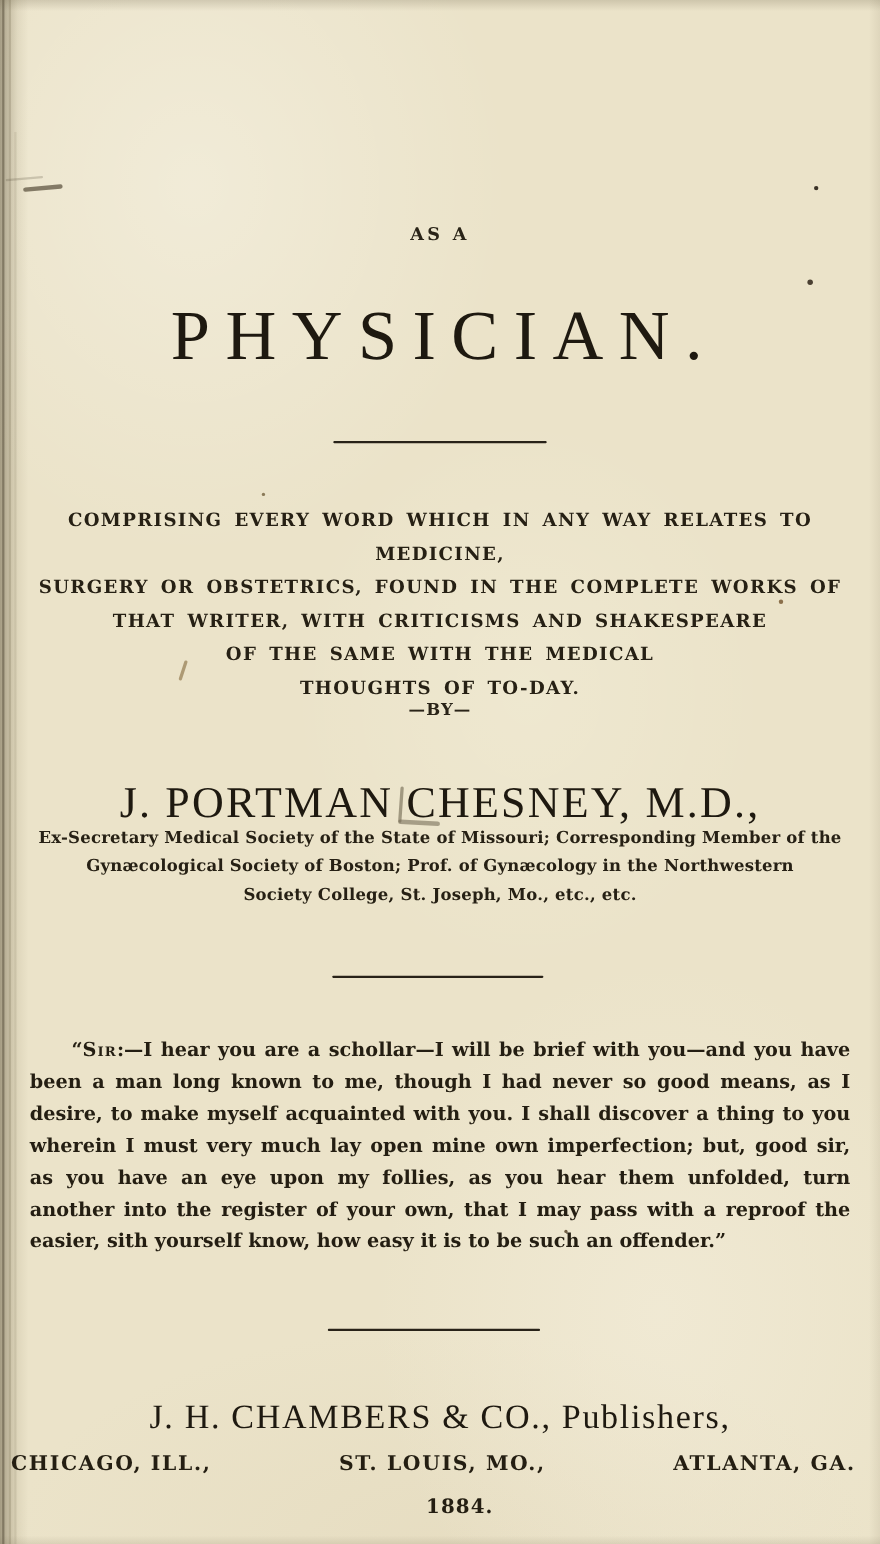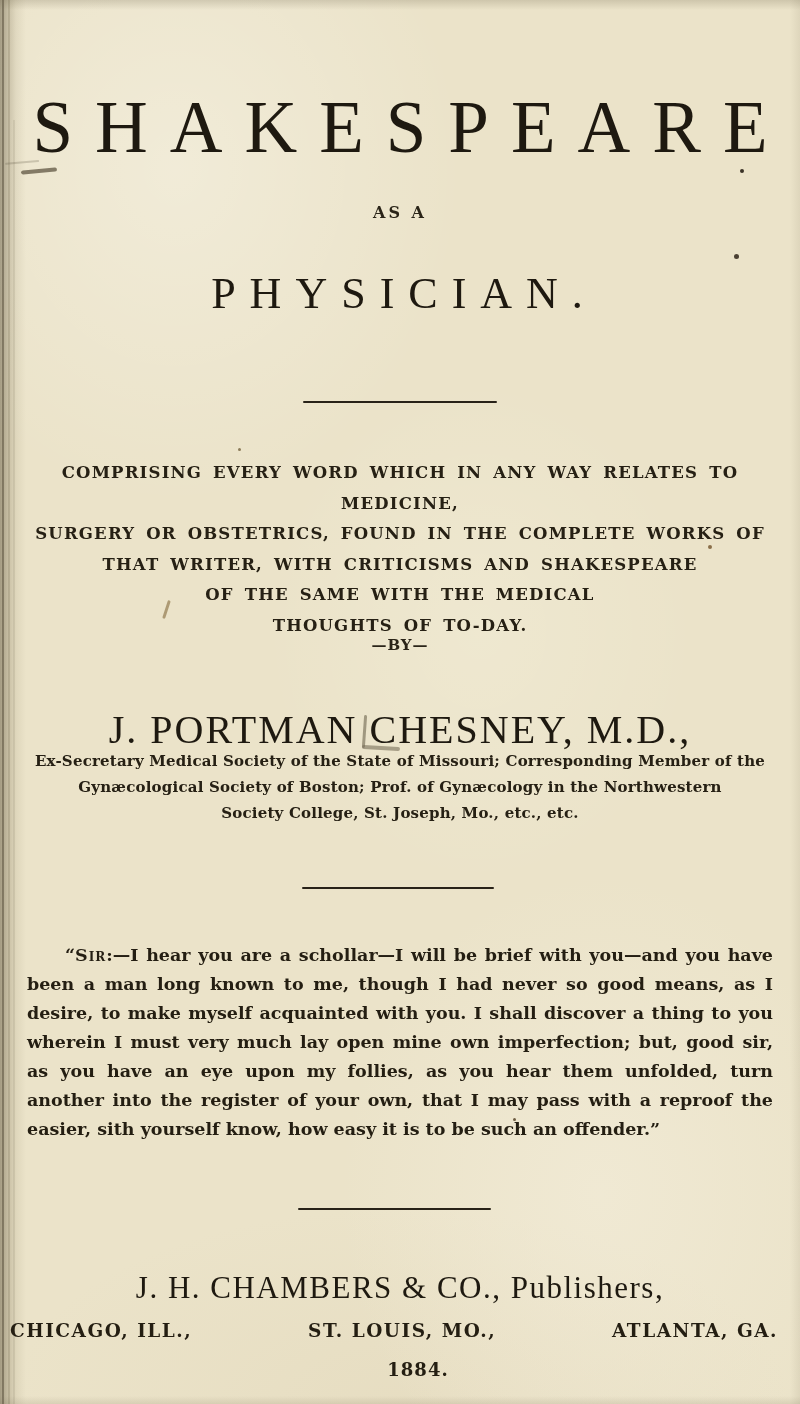--- a/index.html
+++ b/index.html
@@ -51,21 +51,21 @@
     font-size: 73px; letter-spacing: 22px; font-weight: 400;
     white-space: nowrap; color: #1e1910;
   }
   .as-a {
     top: 203px;
     font-family: "DejaVu Serif", serif;
     font-size: 16px; font-weight: 700; letter-spacing: 3px; color: #2a2418;
   }
   .second-title {
     top: 268px; padding-left: 8px;
-    font-size: 44px; letter-spacing: 14px; font-weight: 400;
+    font-size: 64px; letter-spacing: 14px; font-weight: 400;
     white-space: nowrap; color: #1e1910;
   }
   .rule {
     position: absolute; height: 2px; background: #28才221a; background: #282218;
     border-radius: 1px;
   }
   .rule-1 { top: 401px; left: 303px; width: 194px; }
   .rule-2 { top: 887px; left: 302px; width: 192px; }
   .rule-3 { top: 1208px; left: 298px; width: 193px; }
 
@@ -143,21 +143,20 @@
 <body>
 
 <div class="page">
 
   <div class="edge-left"></div>
   <div class="edge-left-line"></div>
   <div class="edge-top"></div>
   <div class="edge-right"></div>
   <div class="edge-bottom"></div>
 
-  <div class="abs center main-title">SHAKESPEARE</div>
 
   <div class="abs center as-a">AS A</div>
 
   <div class="abs center second-title">PHYSICIAN.</div>
 
   <div class="rule rule-1"></div>
 
   <div class="abs center subtitle">
     <div>COMPRISING EVERY WORD WHICH IN ANY WAY RELATES TO MEDICINE,</div>
     <div>SURGERY OR OBSTETRICS, FOUND IN THE COMPLETE WORKS OF</div>

